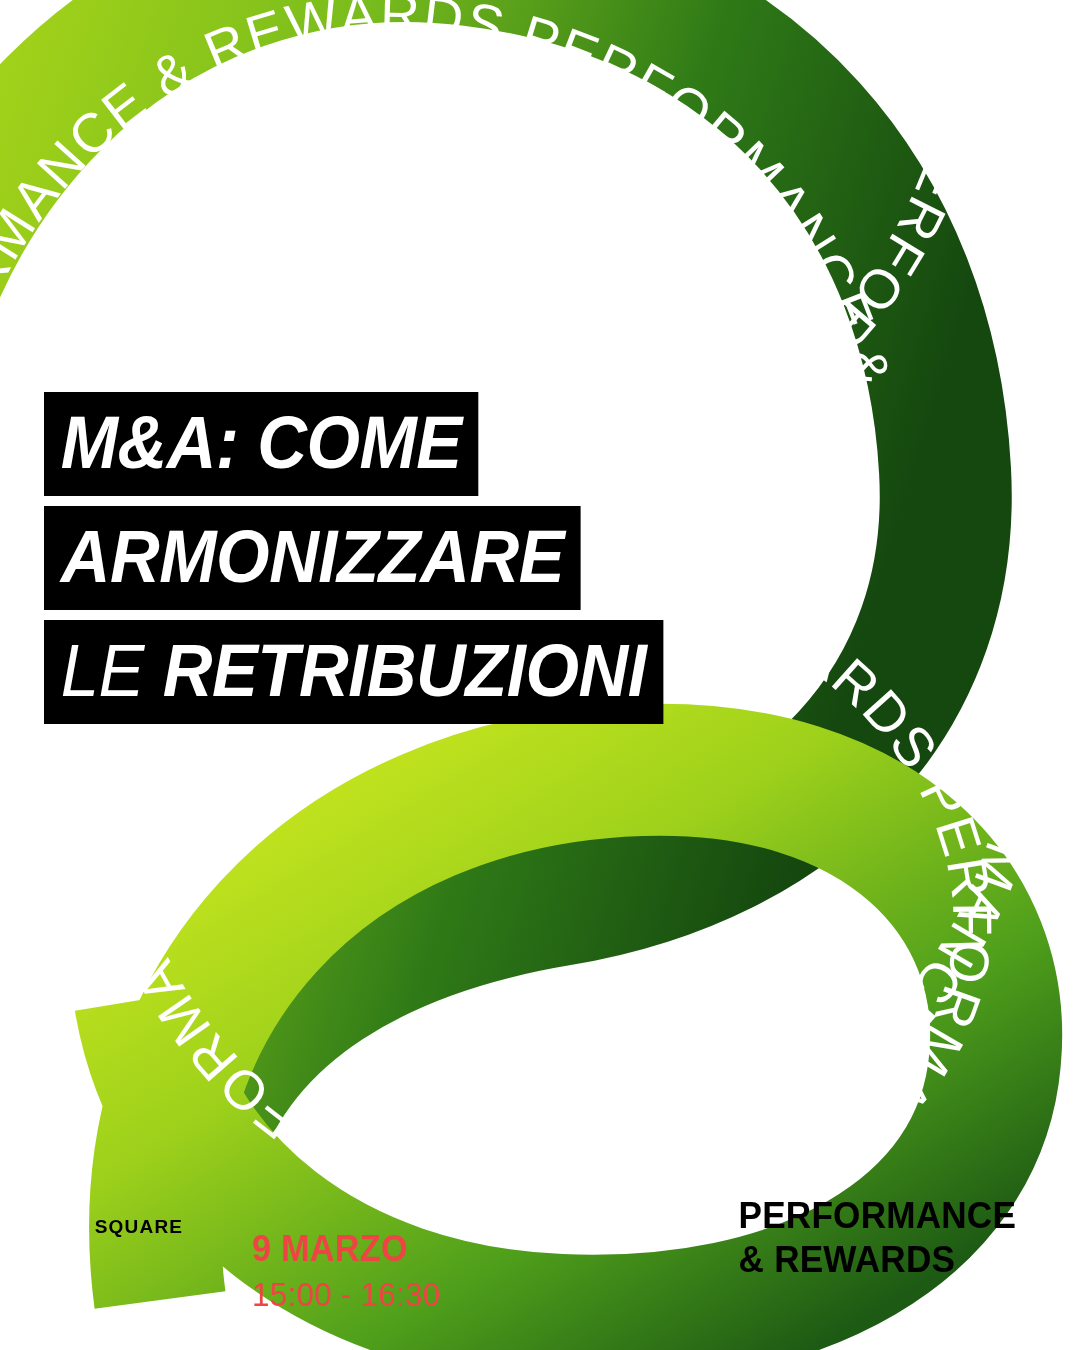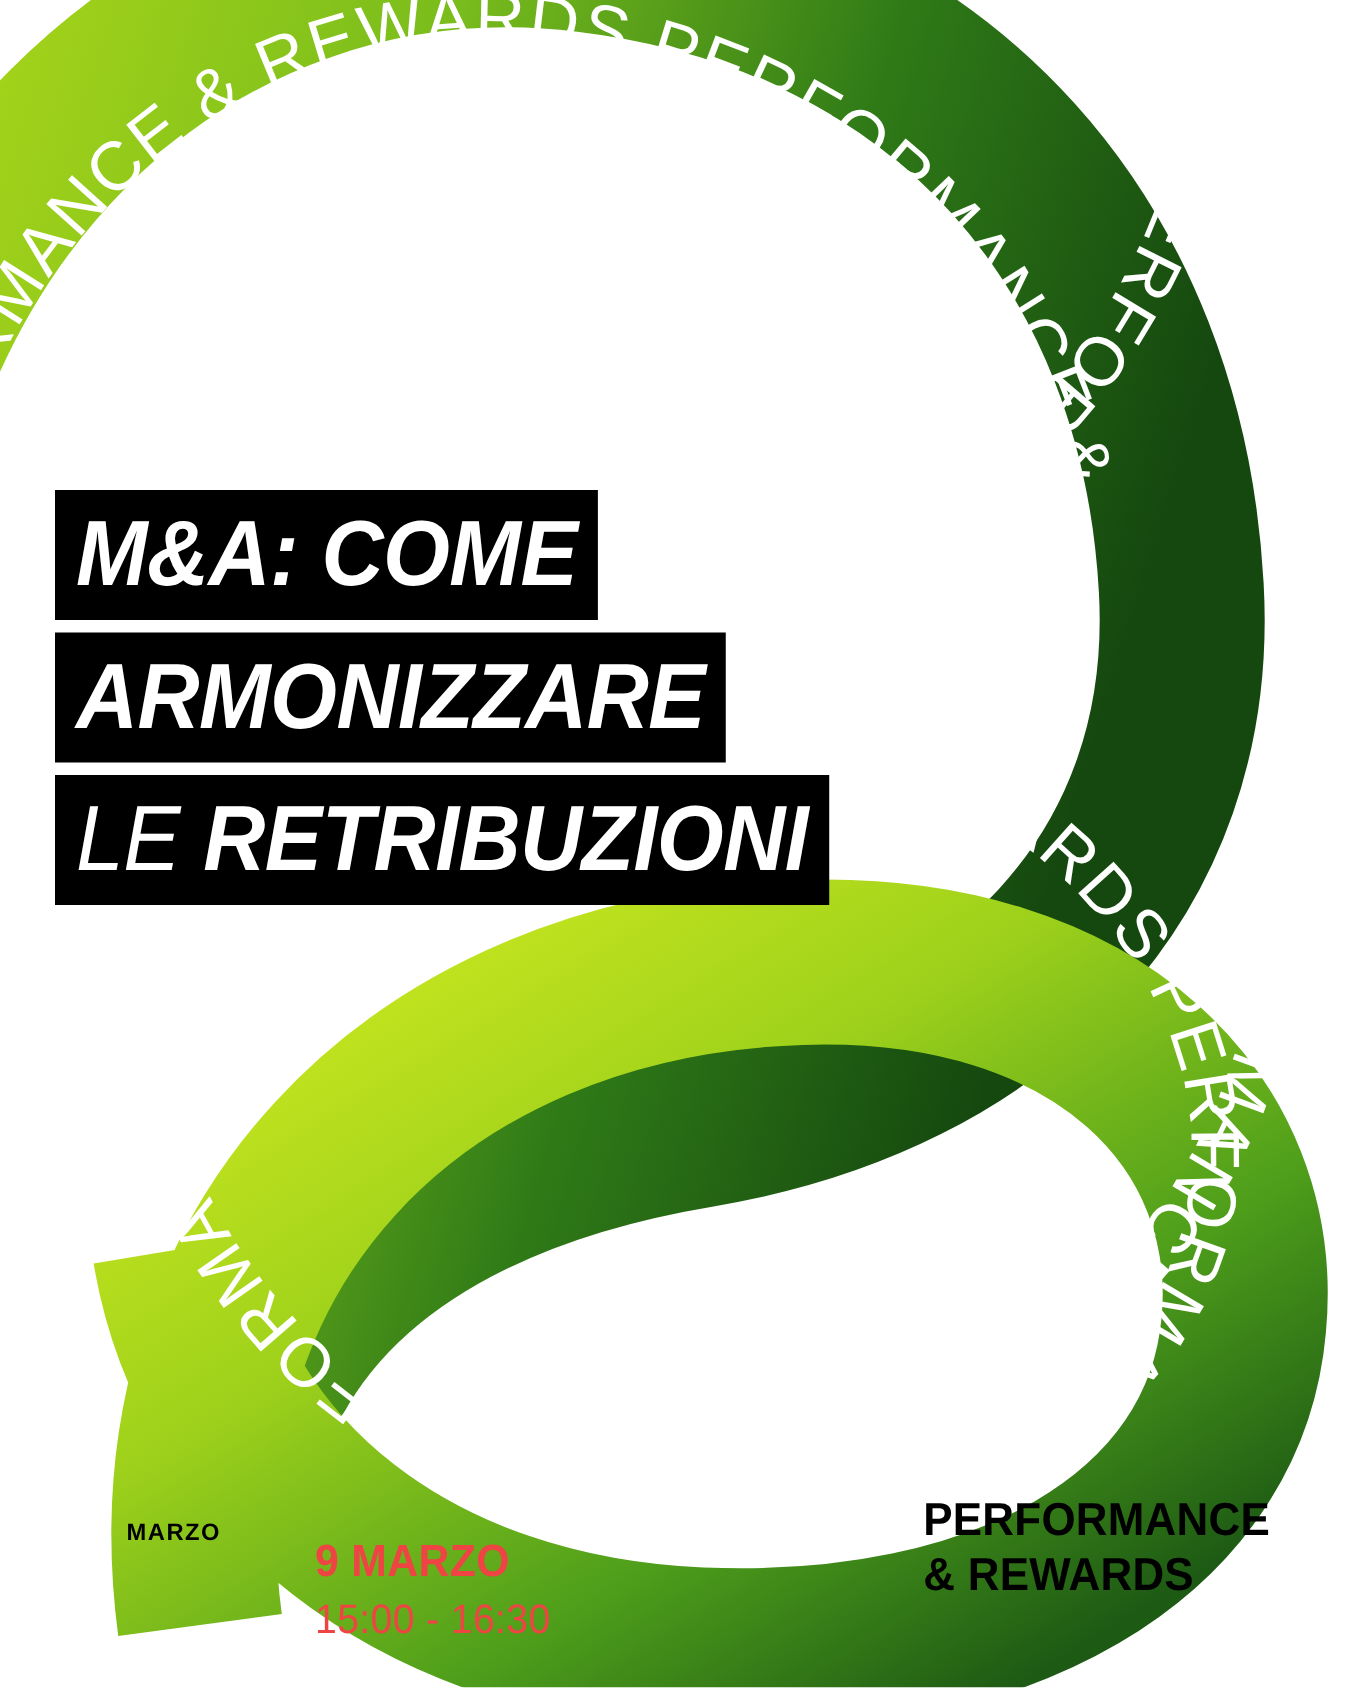--- a/index.html
+++ b/index.html
@@ -201,21 +201,21 @@
 
   <div id="title-block">
     <span class="title-line l1">M&amp;A: COME</span>
     <span class="title-line l2">ARMONIZZARE</span>
     <span class="title-line l3"><span class="thin">LE </span><span>RETRIBUZIONI</span></span>
   </div>
 
   <div id="footer">
 
     <div id="logo">
-      <div id="logo-sub">MARZO</div>
+      <div id="logo-sub">SQUARE</div>
     </div>
 
     <div id="event-meta">
       <div id="event-date">9 MARZO</div>
       <div id="event-time">15:00 - 16:30</div>
     </div>
 
     <div id="track-label">
       <div>PERFORMANCE</div>
       <div>&amp; REWARDS</div>

